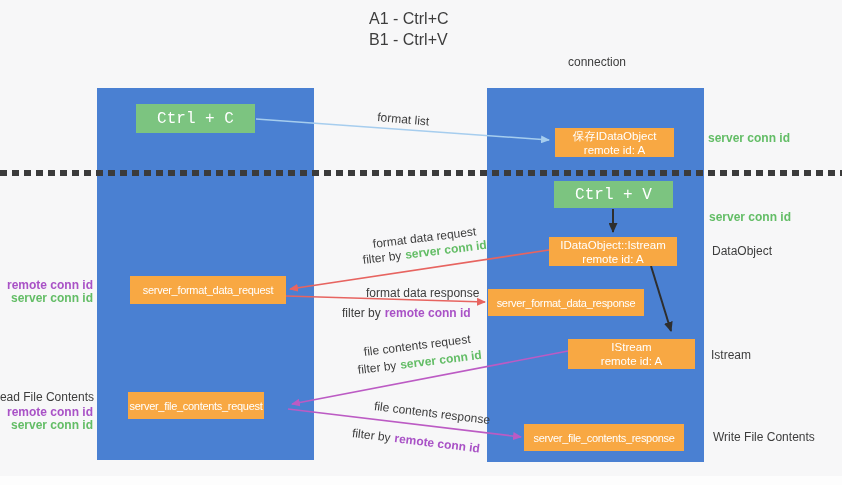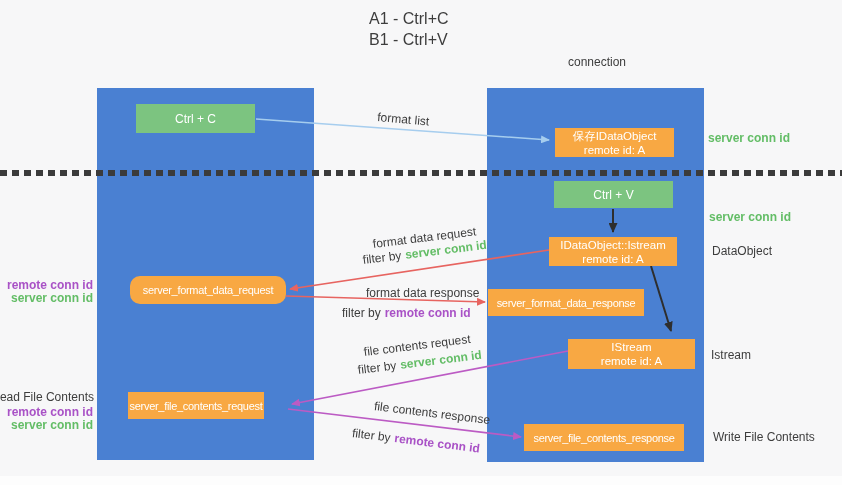--- a/index.html
+++ b/index.html
@@ -9,21 +9,21 @@
     font-family:"Liberation Sans","DejaVu Sans",sans-serif;
     overflow:hidden;
   }
   .overlay{position:absolute;left:0;top:0;z-index:2;}
   .bottom-strip{position:absolute;left:0;bottom:0;width:842px;height:9px;background:var(--bottom-strip,#fdfdfd);z-index:1;}
   .title{position:absolute;left:369px;top:8px;z-index:4;font-size:16px;line-height:21px;color:var(--text-dark,#3d3d3d);}
   .col{position:absolute;background:var(--column-blue,#4a80d2);z-index:1;}
   .col-header{position:absolute;z-index:4;width:120px;text-align:center;font-size:12px;line-height:14px;color:var(--text-dark,#3d3d3d);}
   .node{position:absolute;z-index:3;display:flex;flex-direction:column;align-items:center;justify-content:center;
         color:var(--box-text,#fff);text-align:center;white-space:nowrap;}
-  .node.green{background:var(--box-green,#7cc480);font-size:12px;}
+  .node.green{background:var(--box-green,#7cc480);font-size:16px;font-family:Liberation Mono, monospace;}
   .node.orange{background:var(--box-orange,#f8a843);}
   .node.two-line{font-size:11.5px;line-height:14px;}
   .node.wide{font-size:11px;letter-spacing:-0.3px;}
   .lbl{position:absolute;z-index:4;font-size:12px;color:var(--text-dark,#3d3d3d);white-space:nowrap;transform-origin:left top;}
   .rot-neg{transform:rotate(-7deg);}
   .rot-pos{transform:rotate(7deg);}
   .rot-slight{transform:rotate(5deg);}
   .key-green{color:var(--text-green,#63bd66);font-weight:bold;}
   .key-purple{color:var(--text-purple,#a952c6);font-weight:bold;}
   .filter-key{margin-left:4px;}
@@ -99,21 +99,21 @@
     <span>remote id: A</span>
   </div>
   <div class="node orange two-line" style="left:549px;top:237px;width:128px;height:29px;">
     <span>IDataObject::Istream</span>
     <span>remote id: A</span>
   </div>
   <div class="node orange two-line" style="left:568px;top:339px;width:127px;height:30px;">
     <span>IStream</span>
     <span>remote id: A</span>
   </div>
-  <div class="node orange wide" style="left:130px;top:276px;width:156px;height:28px;border-radius:10px;">
+  <div class="node orange wide" style="left:130px;top:276px;width:156px;height:28px;">
     <span>server_format_data_request</span>
   </div>
   <div class="node orange wide" style="left:488px;top:289px;width:156px;height:27px;">
     <span>server_format_data_response</span>
   </div>
   <div class="node orange wide" style="left:128px;top:392px;width:136px;height:27px;">
     <span>server_file_contents_request</span>
   </div>
   <div class="node orange wide" style="left:524px;top:424px;width:160px;height:27px;">
     <span>server_file_contents_response</span>

